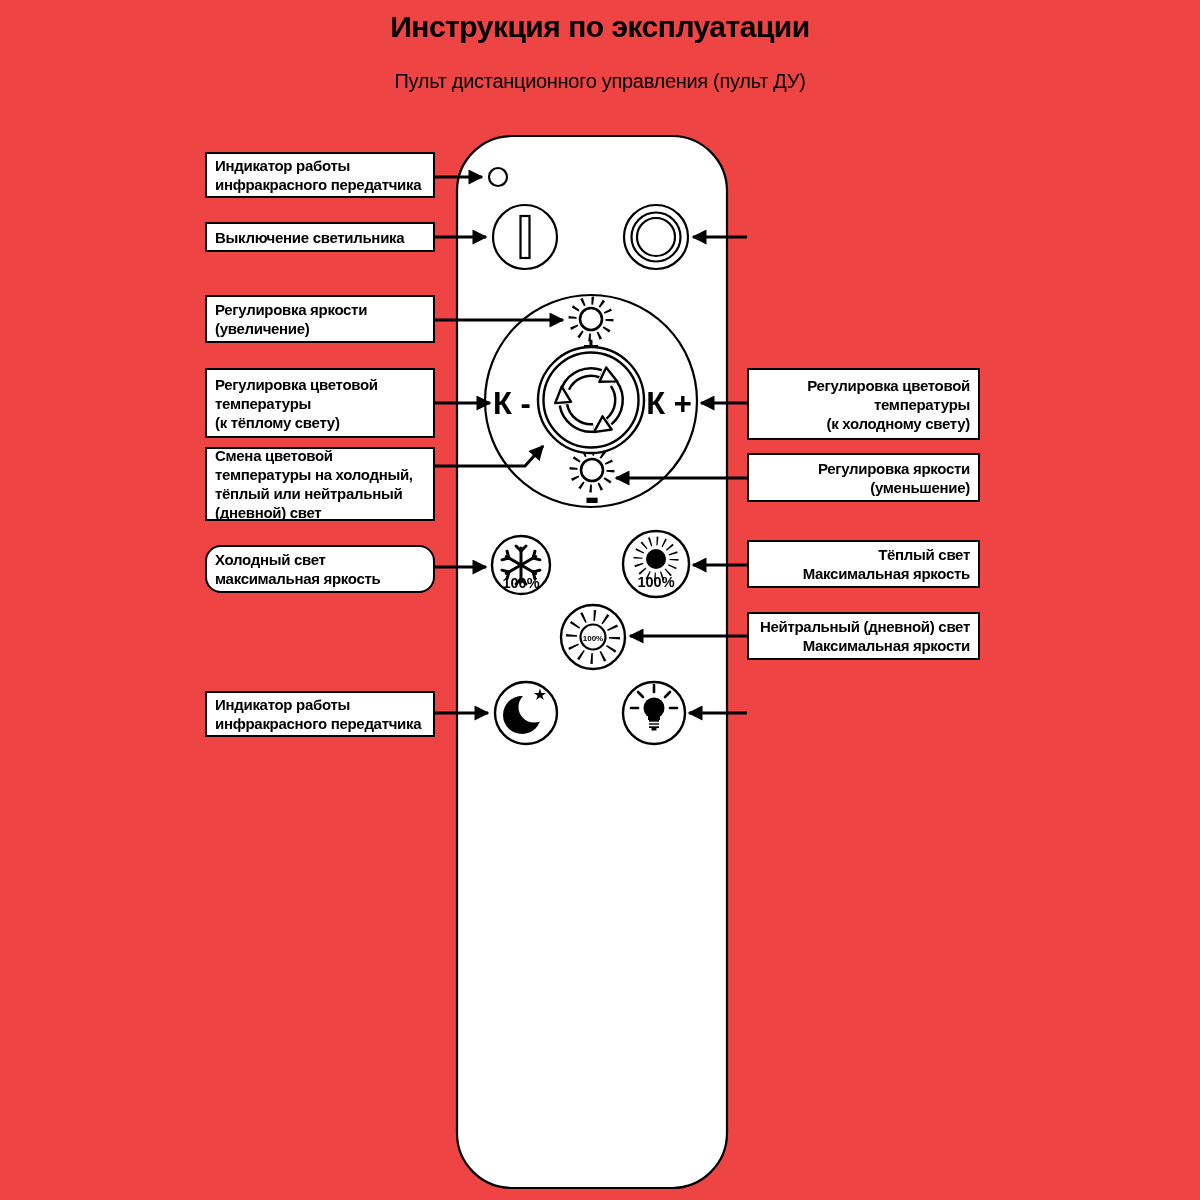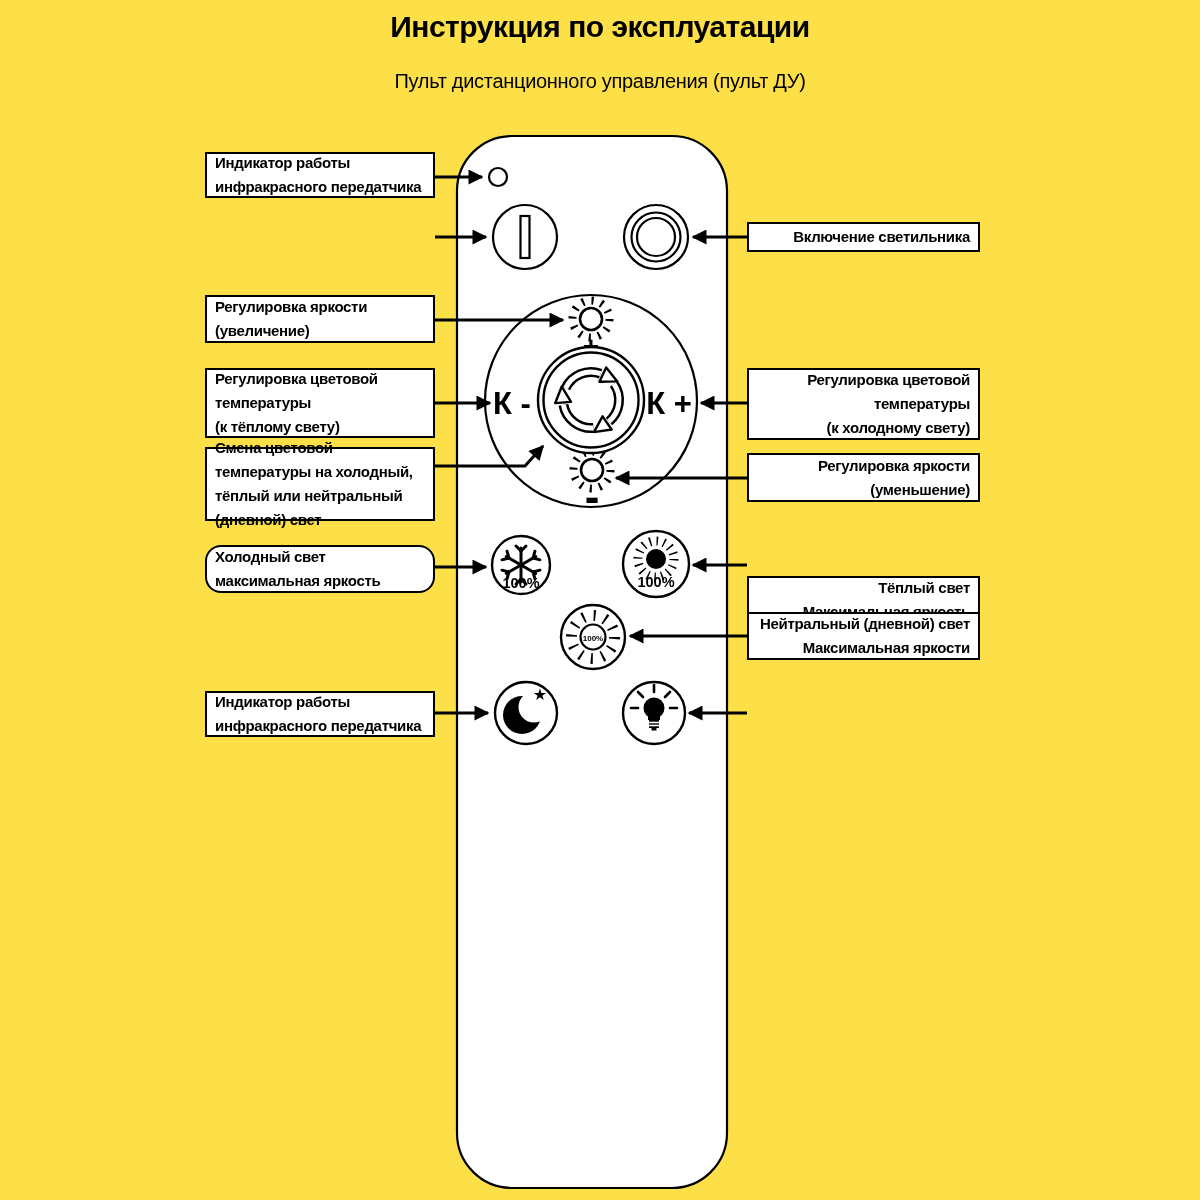--- a/index.html
+++ b/index.html
@@ -1,59 +1,59 @@
 <!DOCTYPE html>
 <html><head>
 <meta charset="utf-8">
 <style>
   html,body{margin:0;padding:0;background:#fff;}
-  .canvas{position:relative;width:1200px;height:1200px;background:#fde047;
+  .canvas{position:relative;width:1200px;height:1200px;background:#ef4444;
           font-family:"Liberation Sans",sans-serif;color:#000;overflow:hidden;}
   .title{position:absolute;top:10px;left:0;width:1200px;text-align:center;
          font-size:30px;font-weight:bold;letter-spacing:-0.5px;}
   .subtitle{position:absolute;top:70px;left:0;width:1200px;text-align:center;
             font-size:20px;font-weight:normal;letter-spacing:-0.3px;}
   .b{position:absolute;border:2.5px solid #000;background:#fff;box-sizing:border-box;
-     font-weight:bold;font-size:15px;line-height:24px;letter-spacing:-0.3px;
+     font-weight:bold;font-size:15px;line-height:19px;letter-spacing:-0.3px;
      white-space:pre-line;display:flex;align-items:center;padding:4px 8px;}
   .b.left{left:205px;width:230px;text-align:left;justify-content:flex-start;}
   .b.right{left:747px;width:233px;text-align:right;justify-content:flex-end;}
   .l1{top:152px;height:46px;} .l2{top:222px;height:30px;} .l3{top:295px;height:48px;}
   .l4{top:368px;height:70px;} .l5{top:447px;height:74px;} .l6{top:545px;height:48px;border-radius:16px;}
   .l7{top:691px;height:46px;}
   .r1{top:222px;height:30px;} .r2{top:368px;height:72px;} .r3{top:453px;height:49px;}
-  .r4{top:540px;height:48px;margin-top:36px;} .r5{top:612px;height:48px;} .r6{top:678px;height:72px;}
+  .r4{top:540px;height:48px;} .r5{top:612px;height:48px;} .r6{top:678px;height:72px;}
   svg.diagram{position:absolute;left:0;top:0;}
   svg text{font-family:"Liberation Sans","DejaVu Sans",sans-serif;fill:#000;}
 </style>
 </head>
 <body>
 
 <div class="canvas">
 
   <div class="title">Инструкция по эксплуатации</div>
   <div class="subtitle">Пульт дистанционного управления (пульт ДУ)</div>
 
   <div class="b left l1">Индикатор работы
 инфракрасного передатчика</div>
+  <div class="b left l2">Выключение светильника</div>
   <div class="b left l3">Регулировка яркости
 (увеличение)</div>
   <div class="b left l4">Регулировка цветовой
 температуры
 (к тёплому свету)</div>
   <div class="b left l5">Смена цветовой
 температуры на холодный,
 тёплый или нейтральный
 (дневной) свет</div>
   <div class="b left l6">Холодный свет
 максимальная яркость</div>
   <div class="b left l7">Индикатор работы
 инфракрасного передатчика</div>
 
-  <div class="b right r1">Включение светильника</div>
   <div class="b right r2">Регулировка цветовой
 температуры
 (к холодному свету)</div>
   <div class="b right r3">Регулировка яркости
 (уменьшение)</div>
   <div class="b right r4">Тёплый свет
 Максимальная яркость</div>
   <div class="b right r5">Нейтральный (дневной) свет
 Максимальная яркости</div>
 

